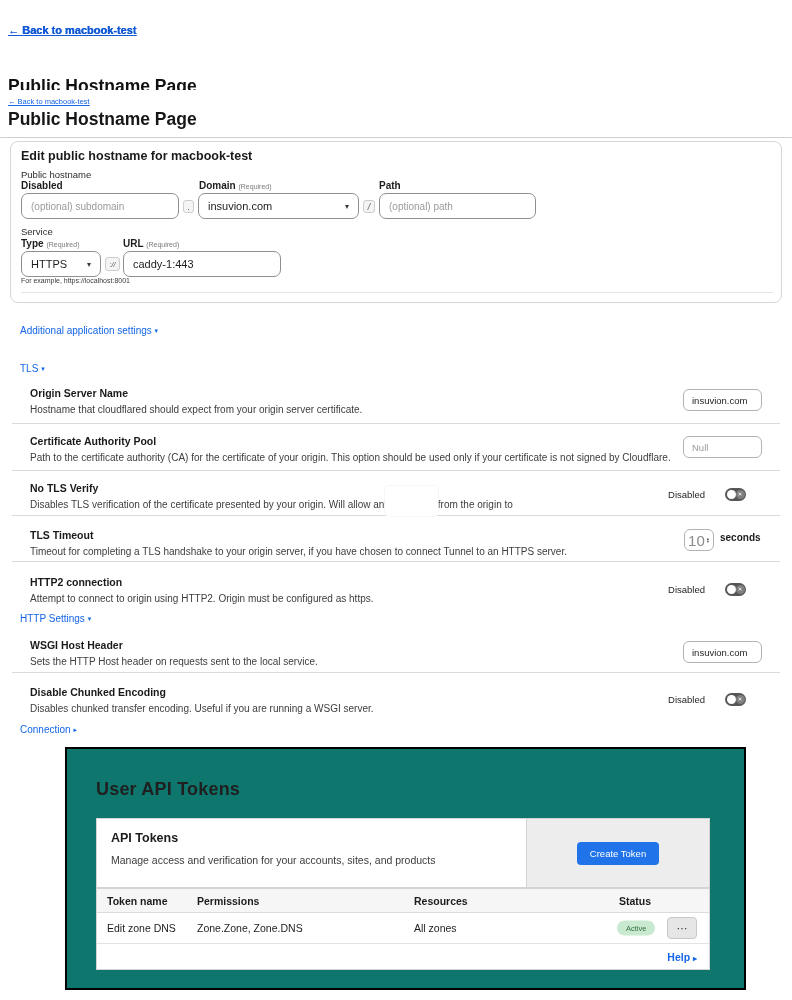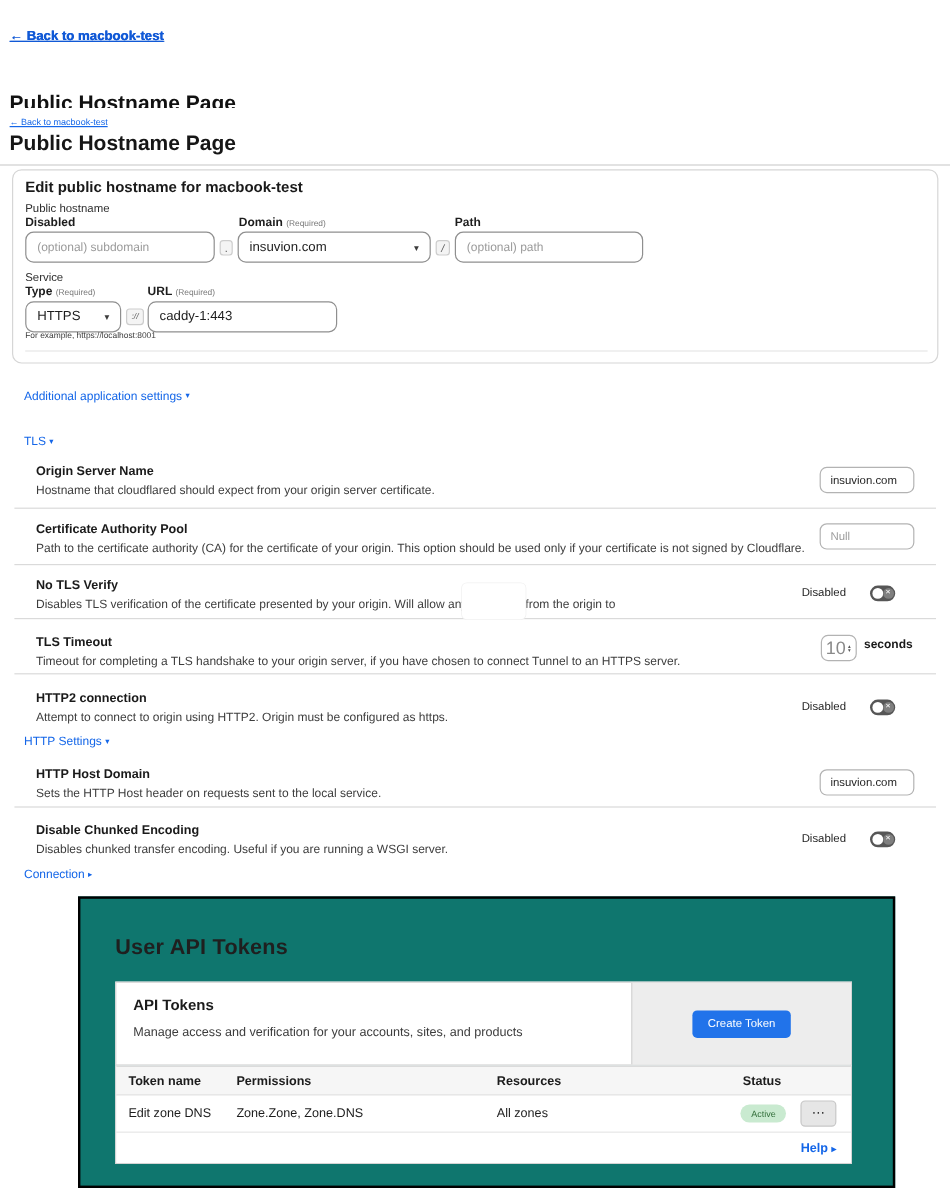--- a/index.html
+++ b/index.html
@@ -180,21 +180,21 @@
       <span class="knob"></span>
       <span class="xcirc">✕</span>
     </span>
   </div>
 
   <div class="blue-link" style="top:613px">
     <span>HTTP Settings</span>
     <span class="lk-caret">▾</span>
   </div>
 
-  <div class="s-title" style="top:639px">HTTP Host Domain</div>
+  <div class="s-title" style="top:639px">WSGI Host Header</div>
   <div class="s-desc" style="top:656px">Sets the HTTP Host header on requests sent to the local service.</div>
   <input class="s-input" style="top: 641px;" value="insuvion.com">
   <div class="hdiv" style="left:12px;top:672px;width:768px"></div>
 
   <div class="s-title" style="top:686px">Disable Chunked Encoding</div>
   <div class="s-desc" style="top:703px">Disables chunked transfer encoding. Useful if you are running a WSGI server.</div>
   <div class="toggle-wrap" style="top:692px">
     <span class="toggle-label">Disabled</span>
     <span class="toggle">
       <span class="knob"></span>

